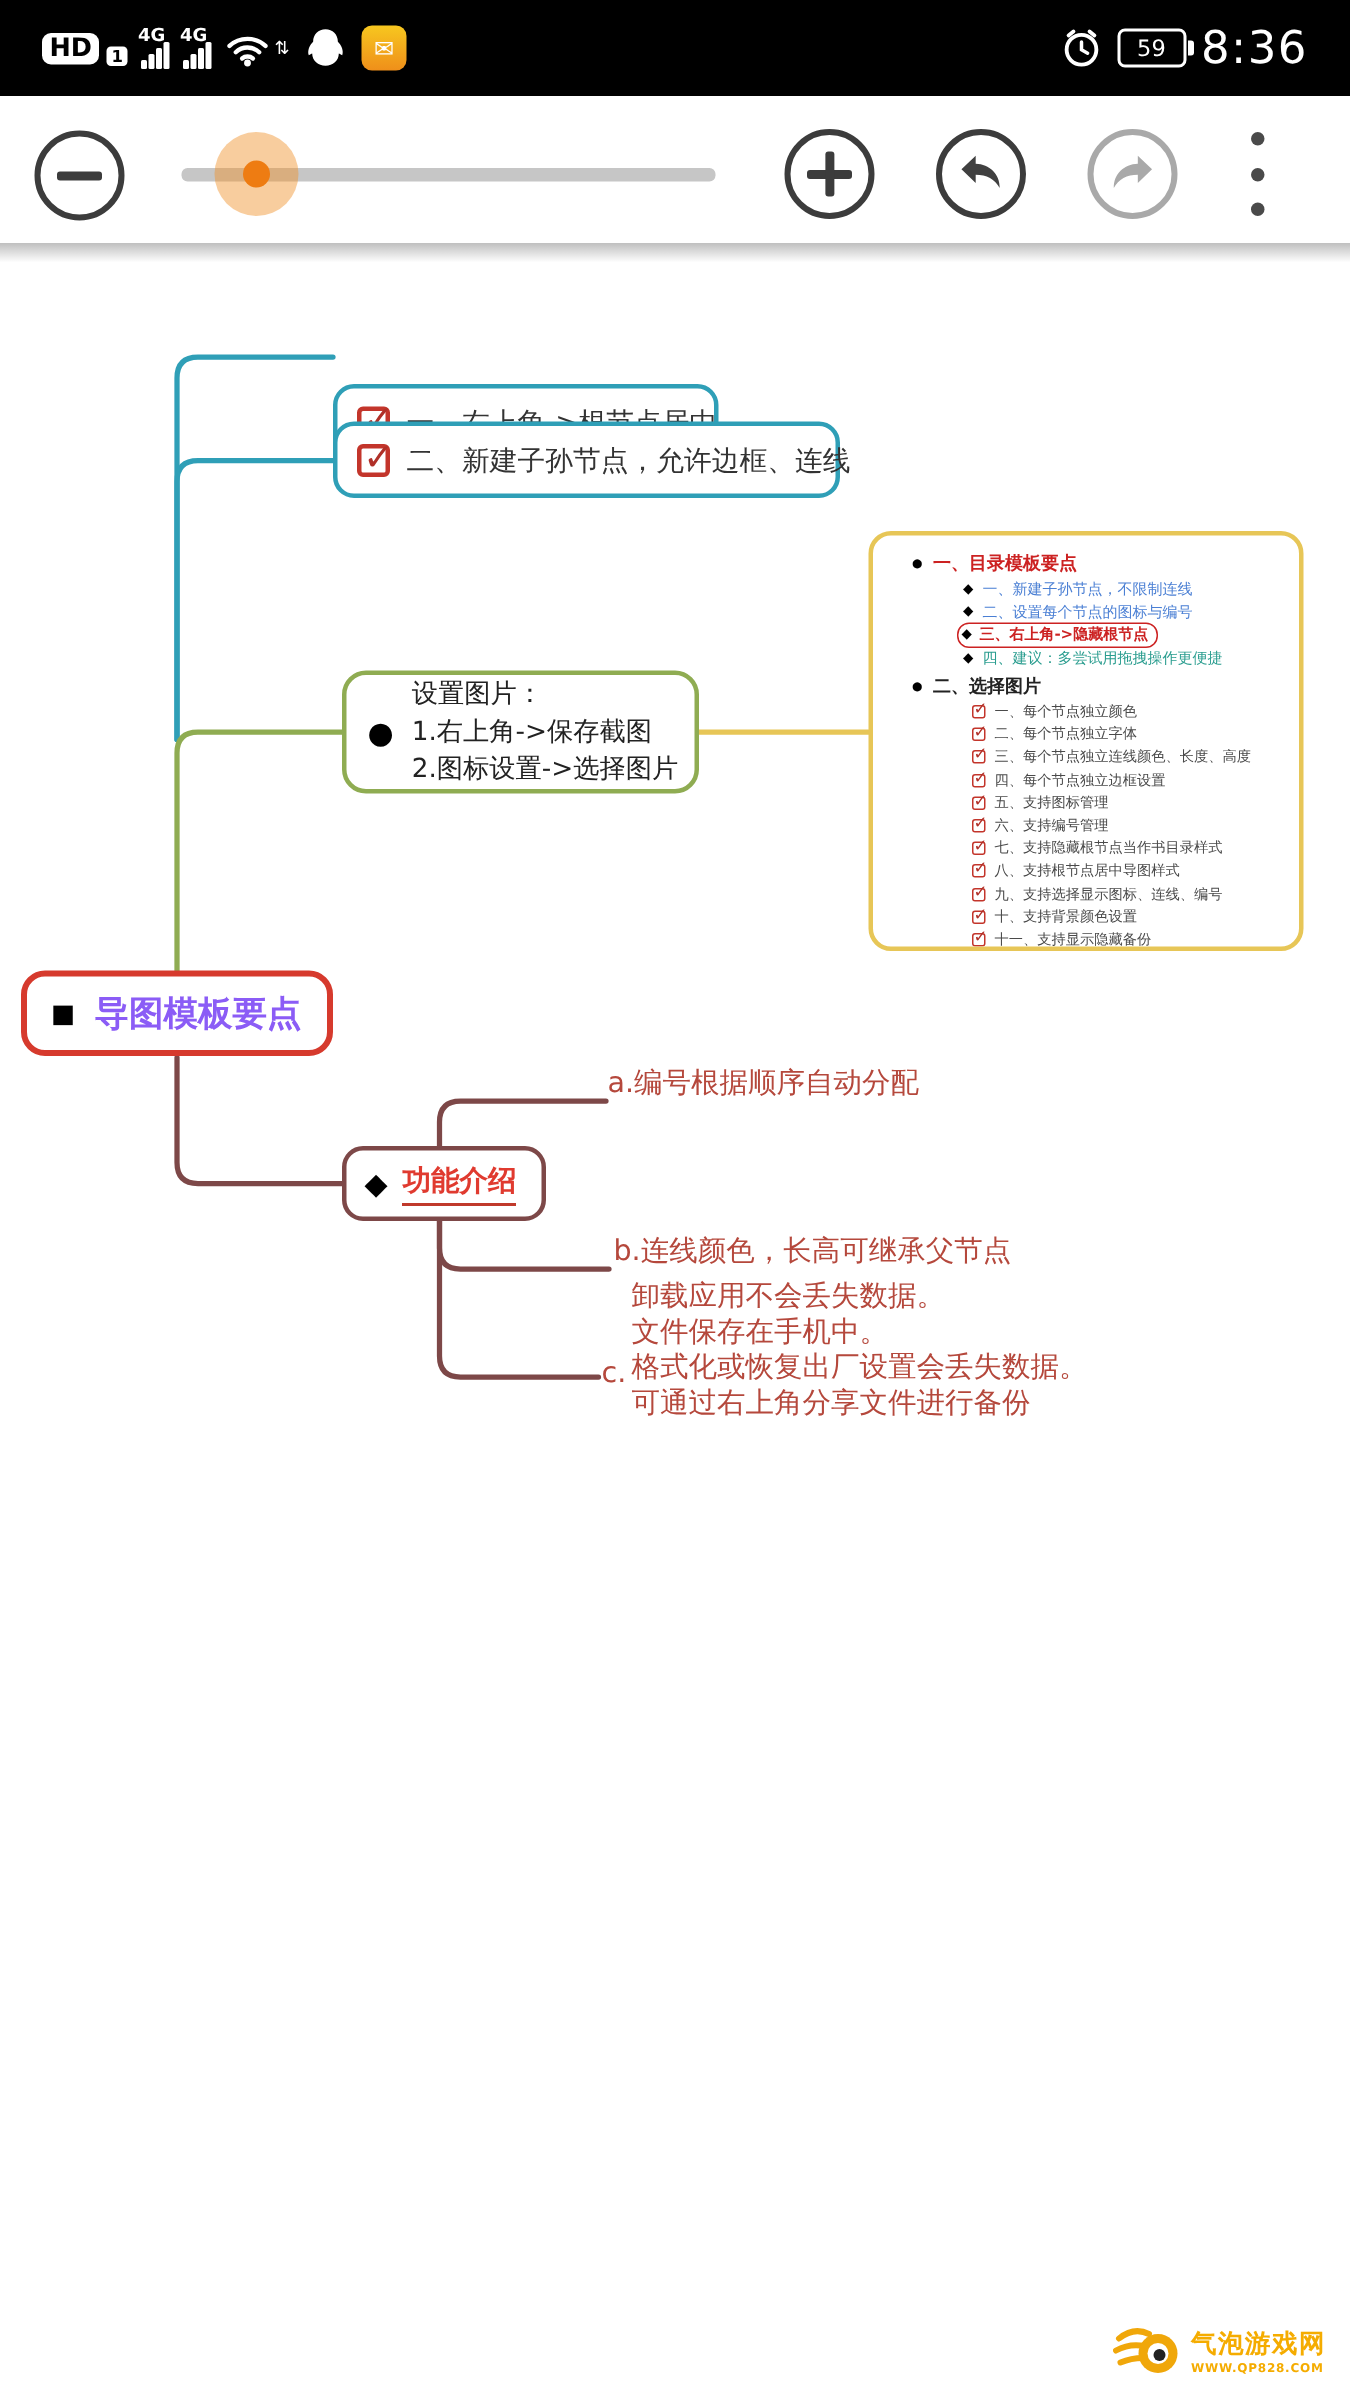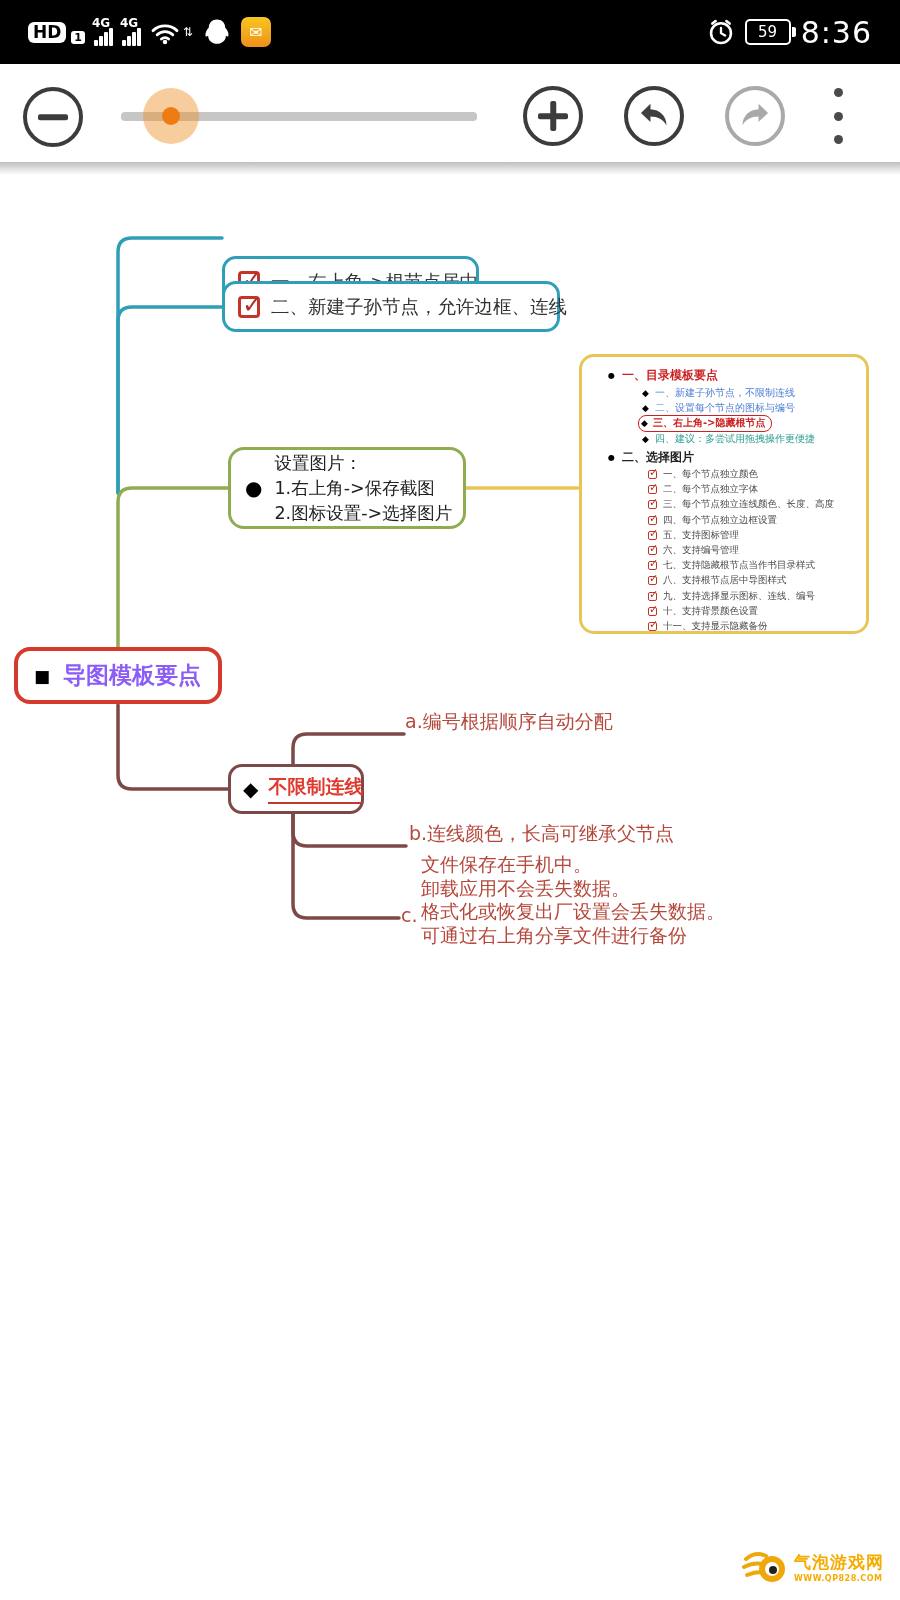--- a/index.html
+++ b/index.html
@@ -263,29 +263,29 @@
 
   </div>
 
   <div class="node" id="root-node" style="left:14px; top:647px; width:208px; height:57px;">
     <span class="bullet-square">■</span>
     <span class="root-label">导图模板要点</span>
   </div>
 
   <div class="node" id="tip-node" style="left:228px; top:764px; width:136px; height:50px;">
     <span class="bullet-diamond">◆</span>
-    <span class="tip-label">不限制连线</span>
+    <span class="tip-label">功能介绍</span>
   </div>
 
   <div class="red-child" style="left:405px; top:709px;">a.编号根据顺序自动分配</div>
   <div class="red-child" style="left:409px; top:821px;">b.连线颜色，长高可继承父节点</div>
   <div class="red-child" style="left:401px; top:904px;">c.</div>
   <div class="red-child-lines" style="left:421px; top:853px;">
+    <div>卸载应用不会丢失数据。</div>
     <div>文件保存在手机中。</div>
-    <div>卸载应用不会丢失数据。</div>
     <div>格式化或恢复出厂设置会丢失数据。</div>
     <div>可通过右上角分享文件进行备份</div>
   </div>
 
   <div id="watermark">
     <svg width="48" height="48" viewBox="0 0 48 48">
       <path d="M4,16 Q14,8 24,13" stroke="#f0a70a" stroke-width="4" fill="none" stroke-linecap="round"></path>
       <path d="M2,24 Q11,19 21,21" stroke="#f0a70a" stroke-width="4" fill="none" stroke-linecap="round"></path>
       <path d="M5,32 Q12,29 20,29" stroke="#f0a70a" stroke-width="4" fill="none" stroke-linecap="round"></path>
       <circle cx="30" cy="26" r="13" fill="#f0a70a"></circle>

